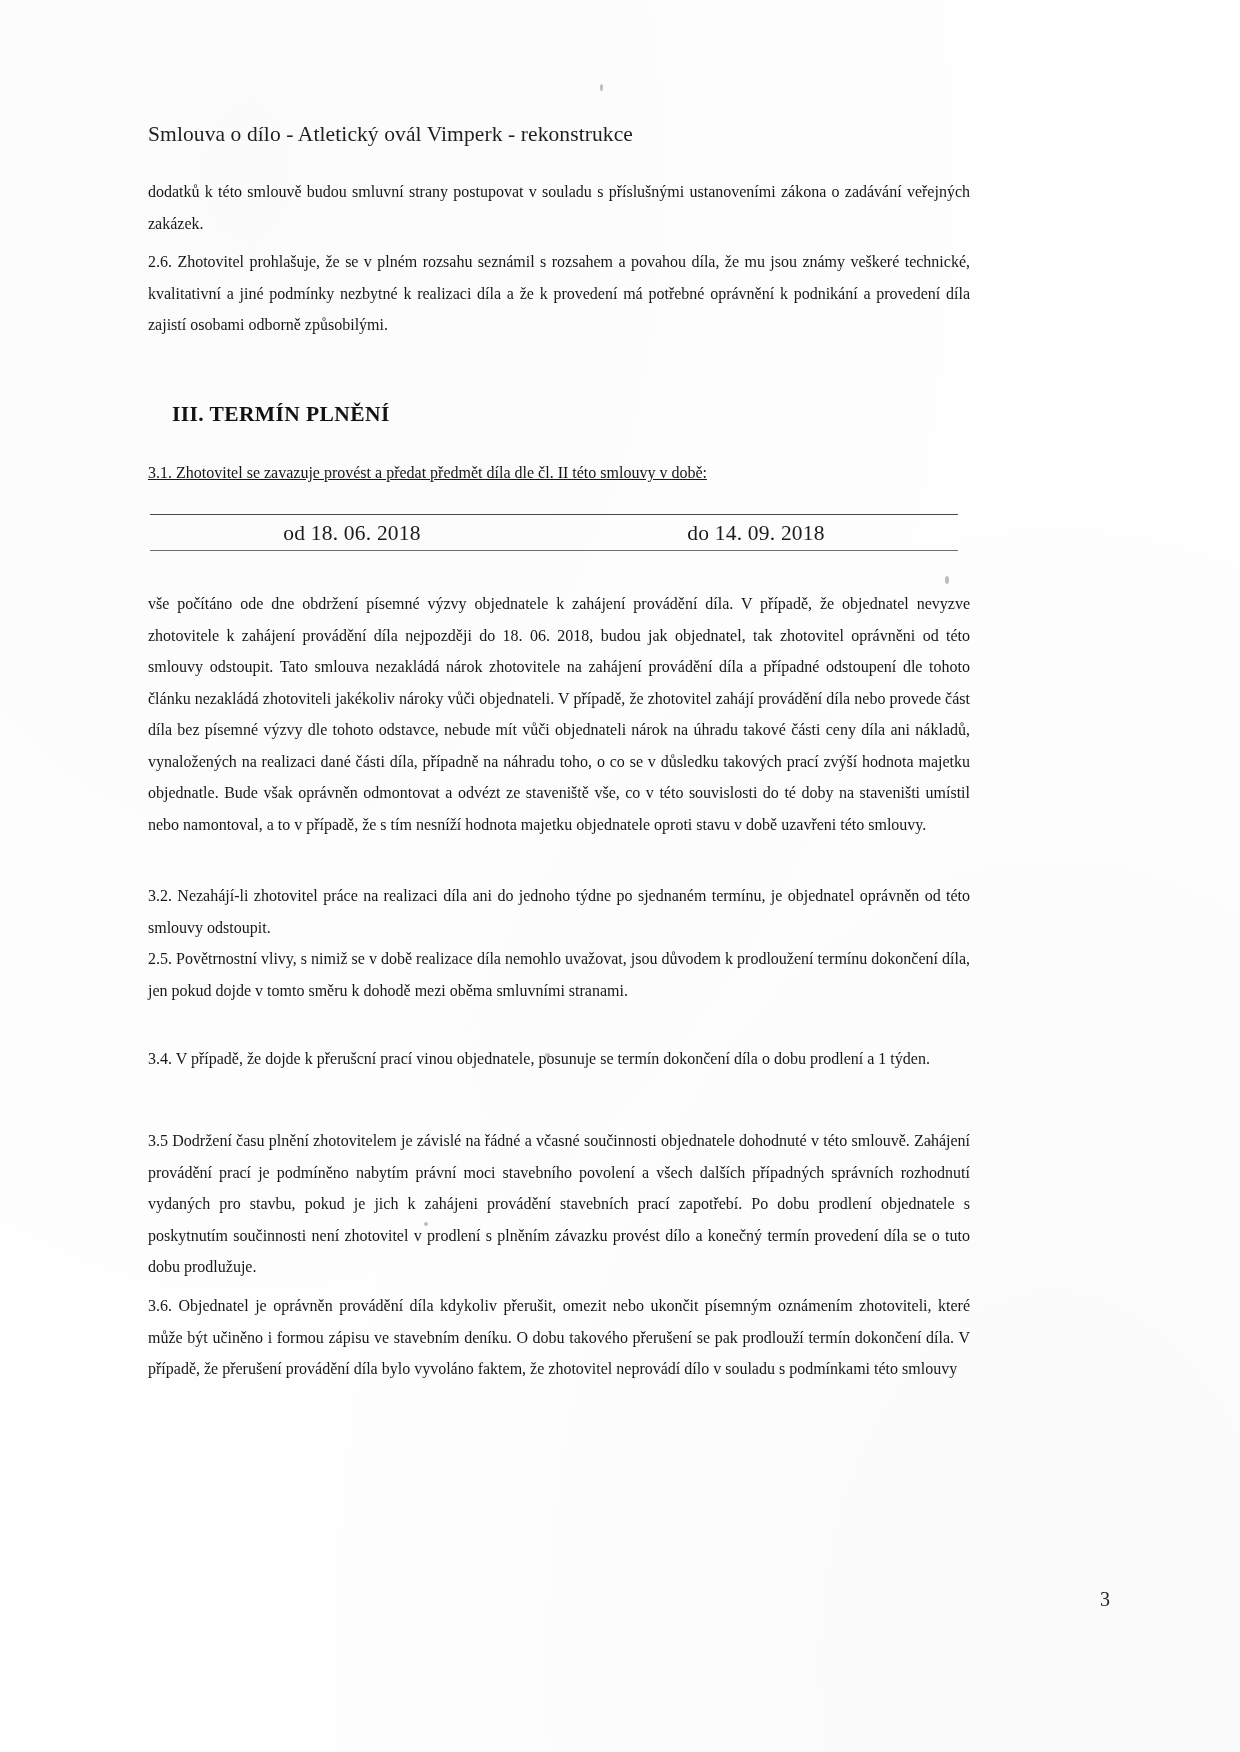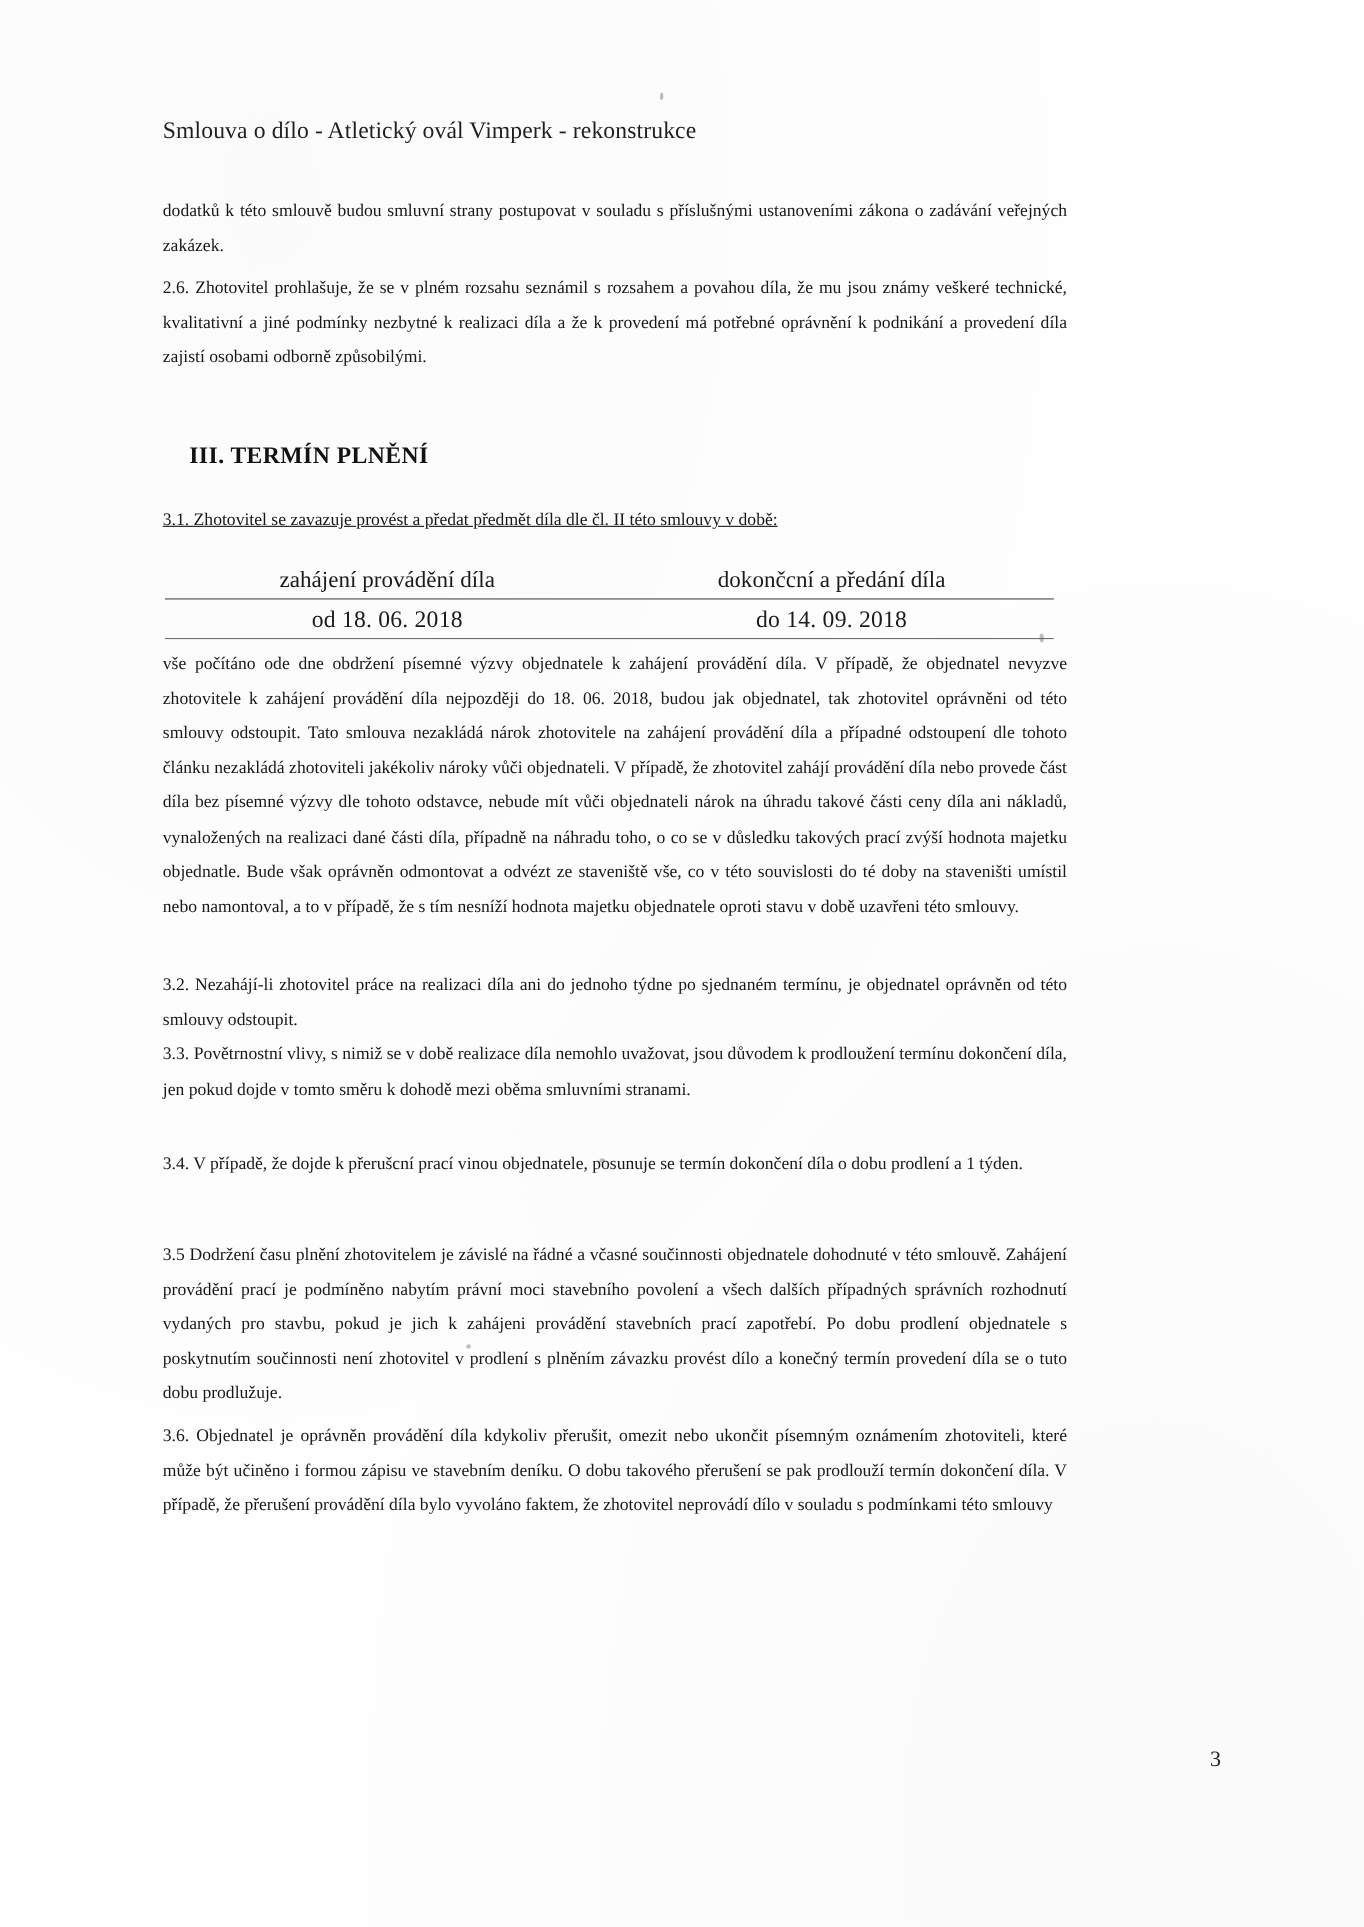--- a/index.html
+++ b/index.html
@@ -21,21 +21,21 @@
     position: absolute;
     inset: 0;
     background:
       radial-gradient(ellipse at 20% 10%, rgba(0,0,0,0.012), rgba(0,0,0,0) 60%),
       radial-gradient(ellipse at 85% 95%, rgba(0,0,0,0.015), rgba(0,0,0,0) 55%);
     pointer-events: none;
   }
   .doc-header {
     position: absolute;
     left: 148px;
-    top: 106px;
+    top: 122px;
     width: 830px;
     font-size: 21.5px;
     letter-spacing: 0.1px;
     color: #1f1f1f;
   }
   .body-block {
     position: absolute;
     left: 148px;
     width: 822px;
     text-align: justify;
@@ -121,37 +121,33 @@
 
   <div class="body-block" style="top:176px;">dodatků k této smlouvě budou smluvní strany postupovat v souladu s příslušnými ustanoveními zákona o zadávání veřejných zakázek.</div>
 
   <div class="body-block" style="top:246px;">2.6. Zhotovitel prohlašuje, že se v plném rozsahu seznámil s rozsahem a povahou díla, že mu jsou známy veškeré technické, kvalitativní a jiné podmínky nezbytné k realizaci díla a že k provedení má potřebné oprávnění k podnikání a provedení díla zajistí osobami odborně způsobilými.</div>
 
   <div class="section-heading" style="top:402px;">III. TERMÍN PLNĚNÍ</div>
 
   <div class="body-block nojust" style="top:457px;text-decoration:underline;">3.1. Zhotovitel se zavazuje provést a předat předmět díla dle čl. II této smlouvy v době:</div>
 
   <div class="date-table" style="top:512px;">
-    <div class="date-row">
-      <div class="date-cell head">zahájení provádění díla</div>
-      <div class="date-cell head">dokončcní a předání díla</div>
-    </div>
     <div class="rule"></div>
     <div class="date-row">
       <div class="date-cell val">od 18. 06. 2018</div>
       <div class="date-cell val">do 14. 09. 2018</div>
     </div>
     <div class="rule thin"></div>
   </div>
 
   <div class="body-block" style="top:588px;">vše počítáno ode dne obdržení písemné výzvy objednatele k zahájení provádění díla. V případě, že objednatel nevyzve zhotovitele k zahájení provádění díla nejpozději do 18. 06. 2018, budou jak objednatel, tak zhotovitel oprávněni od této smlouvy odstoupit. Tato smlouva nezakládá nárok zhotovitele na zahájení provádění díla a případné odstoupení dle tohoto článku nezakládá zhotoviteli jakékoliv nároky vůči objednateli. V případě, že zhotovitel zahájí provádění díla nebo provede část díla bez písemné výzvy dle tohoto odstavce, nebude mít vůči objednateli nárok na úhradu takové části ceny díla ani nákladů, vynaložených na realizaci dané části díla, případně na náhradu toho, o co se v důsledku takových prací zvýší hodnota majetku objednatle. Bude však oprávněn odmontovat a odvézt ze staveniště vše, co v této souvislosti do té doby na staveništi umístil nebo namontoval, a to v případě, že s tím nesníží hodnota majetku objednatele oproti stavu v době uzavřeni této smlouvy.</div>
 
   <div class="body-block" style="top:880px;">3.2. Nezahájí-li zhotovitel práce na realizaci díla ani do jednoho týdne po sjednaném termínu, je objednatel oprávněn od této smlouvy odstoupit.</div>
 
-  <div class="body-block" style="top:943px;">3.3. Povětrnostní vlivy, s nimiž se v době realizace díla nemohlo uvažovat, jsou důvodem k prodloužení termínu dokončení díla, jen pokud dojde v tomto směru k dohodě mezi oběma smluvními stranami.</div>
+  <div class="body-block" style="top:943px;">2.5. Povětrnostní vlivy, s nimiž se v době realizace díla nemohlo uvažovat, jsou důvodem k prodloužení termínu dokončení díla, jen pokud dojde v tomto směru k dohodě mezi oběma smluvními stranami.</div>
 
   <div class="body-block" style="top:1043px;">3.4. V případě, že dojde k přerušcní prací vinou objednatele, posunuje se termín dokončení díla o dobu prodlení a 1 týden.</div>
 
   <div class="body-block" style="top:1125px;">3.5 Dodržení času plnění zhotovitelem je závislé na řádné a včasné součinnosti objednatele dohodnuté v této smlouvě. Zahájení provádění prací je podmíněno nabytím právní moci stavebního povolení a všech dalších případných správních rozhodnutí vydaných pro stavbu, pokud je jich k zahájeni provádění stavebních prací zapotřebí. Po dobu prodlení objednatele s poskytnutím součinnosti není zhotovitel v prodlení s plněním závazku provést dílo a konečný termín provedení díla se o tuto dobu prodlužuje.</div>
 
   <div class="body-block" style="top:1290px;">3.6. Objednatel je oprávněn provádění díla kdykoliv přerušit, omezit nebo ukončit písemným oznámením zhotoviteli, které může být učiněno i formou zápisu ve stavebním deníku. O dobu takového přerušení se pak prodlouží termín dokončení díla. V případě, že přerušení provádění díla bylo vyvoláno faktem, že zhotovitel neprovádí dílo v souladu s podmínkami této smlouvy</div>
 
   <div class="page-number">3</div>
 
 </div>

